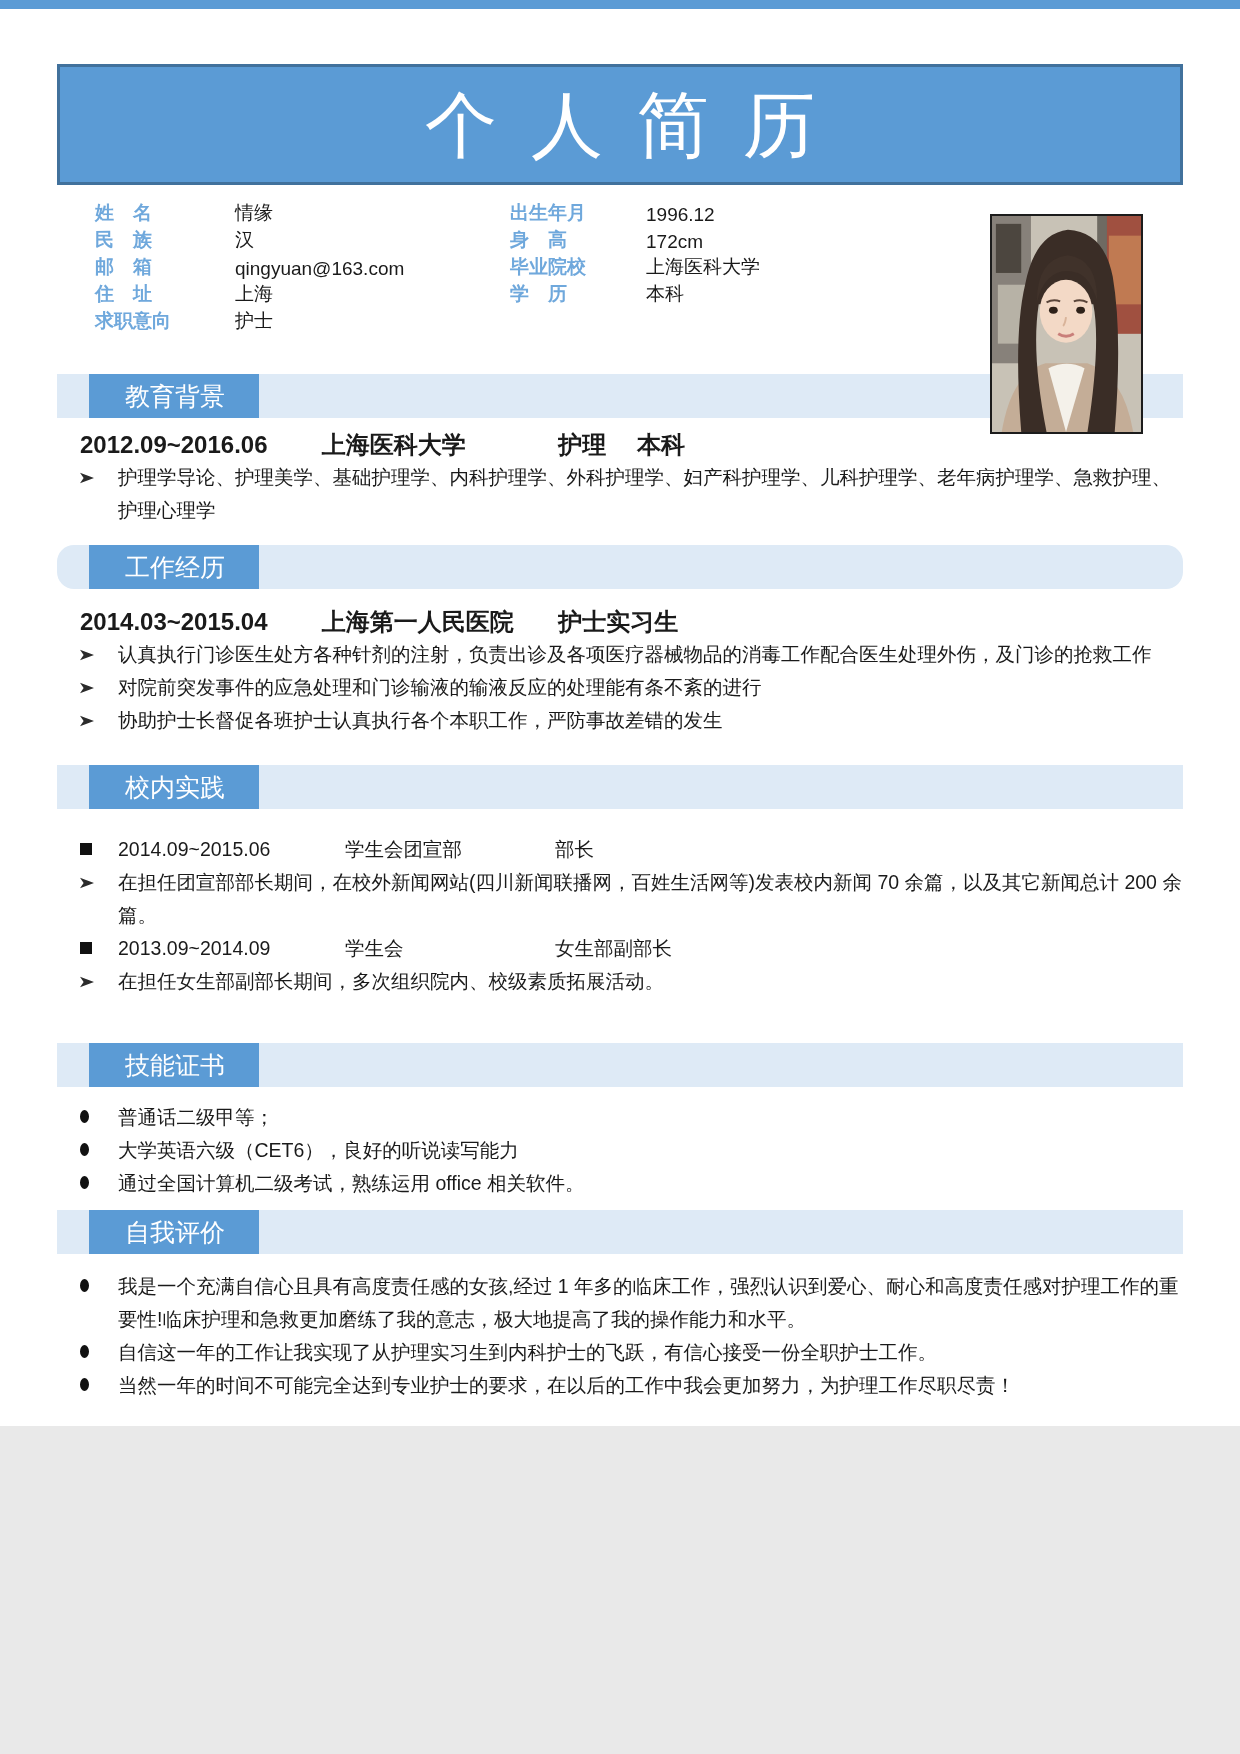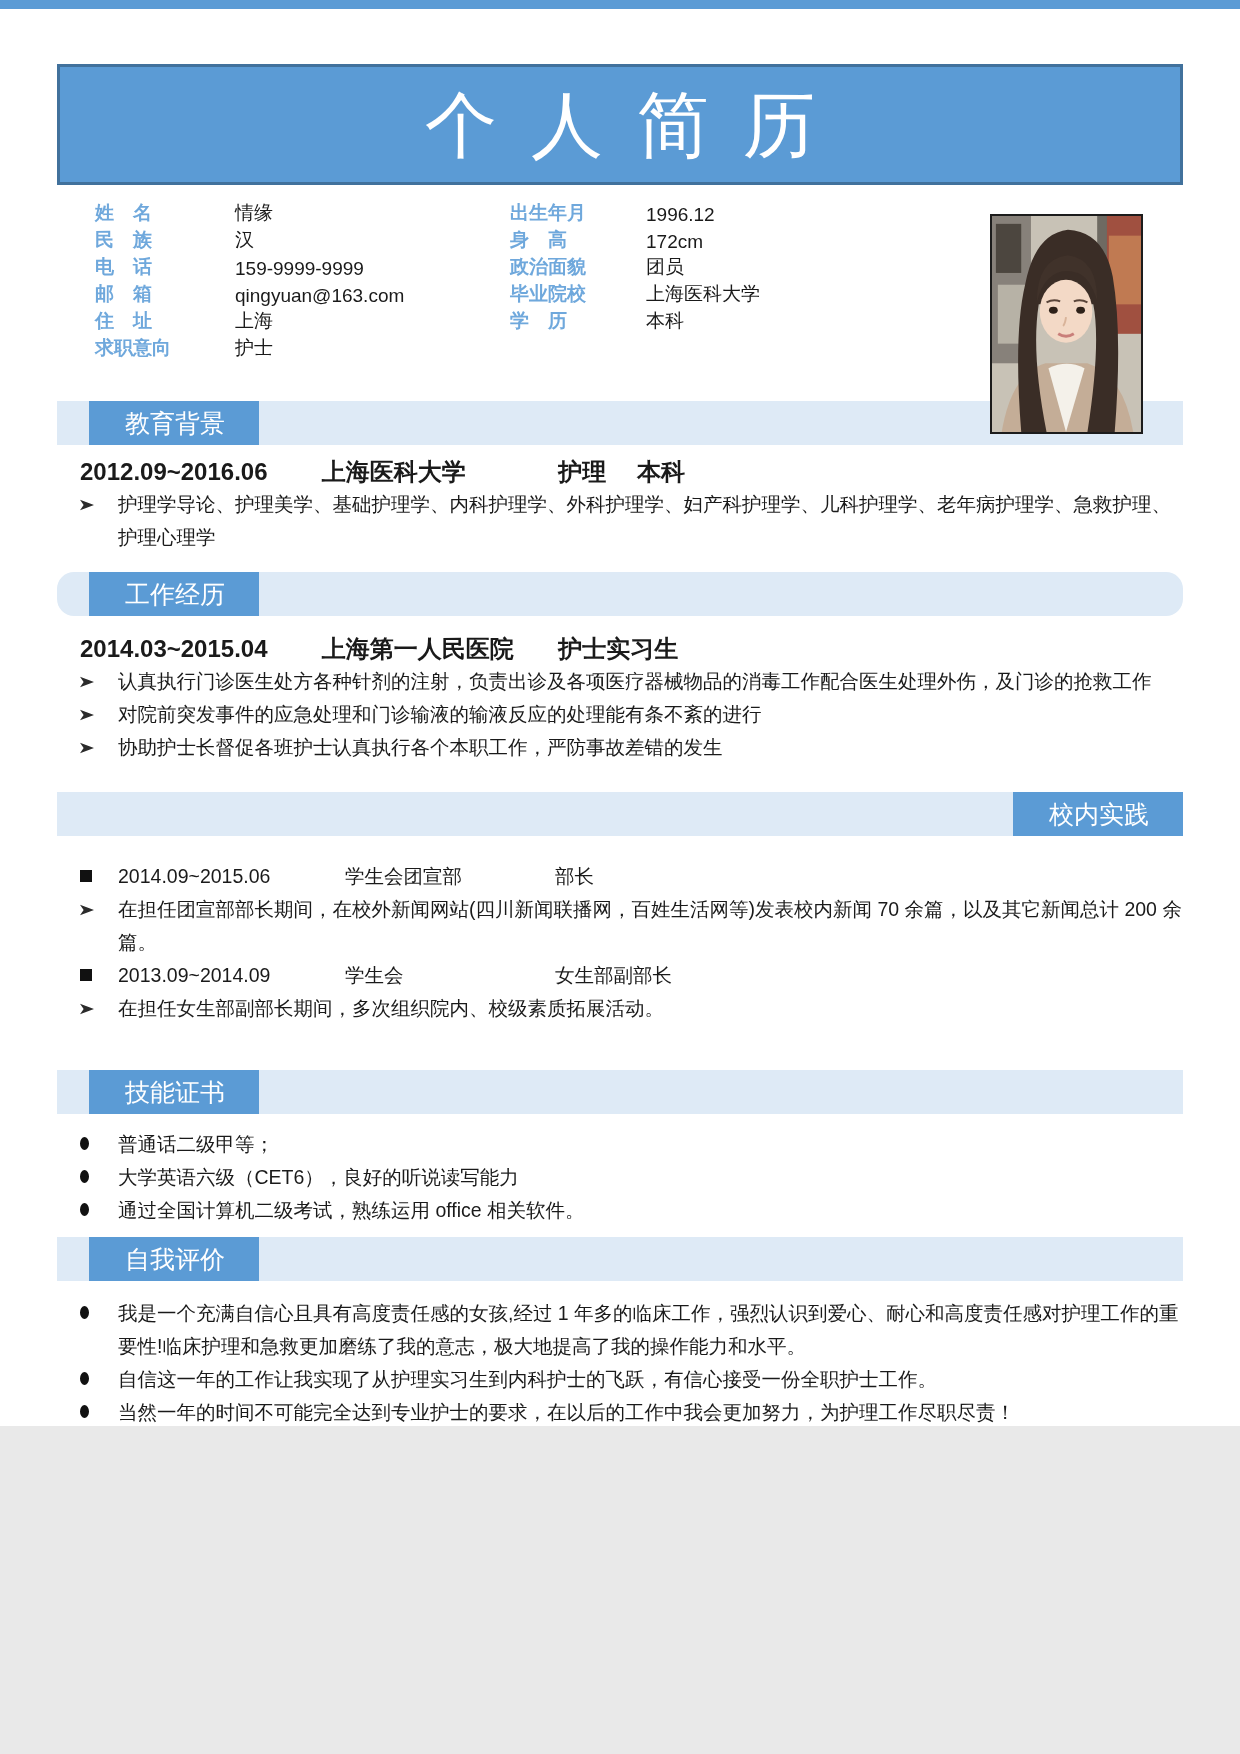--- a/index.html
+++ b/index.html
@@ -68,21 +68,21 @@
   .section-box {
     background:#5B9BD5;
     color:#ffffff;
     font-size:25px;
     width:170px;
     display:flex; align-items:center;
     padding-left:36px;
   }
   .mt-edu   { margin-top:40px; }
   .mt-work  { margin-top:18px;border-radius:17px; }
-  .mt-campus{ margin-top:28px;justify-content:flex-end; }
+  .mt-campus{ margin-top:28px; }
   .mt-skill { margin-top:45px; }
   .mt-self  { margin-top:10px; }
   
   .content { margin:0 57px; padding-left:23px; font-size:19.5px; }
   .c-edu   { margin-top:10px; }
   .c-work  { margin-top:16px; }
   .c-campus{ margin-top:24px; }
   .c-skill { margin-top:14px; }
   .c-self  { margin-top:16px; }
   .entry-line {
@@ -129,48 +129,40 @@
     <div class="info-col-left">
       <div class="info-row">
         <span class="info-label">姓　名</span>
         <span class="info-value">情缘</span>
       </div>
       <div class="info-row">
         <span class="info-label">民　族</span>
         <span class="info-value">汉</span>
       </div>
       <div class="info-row">
-        <span class="info-label">电　话</span>
-        <span class="info-value">159-9999-9999</span>
-      </div>
-      <div class="info-row">
         <span class="info-label">邮　箱</span>
         <span class="info-value">qingyuan@163.com</span>
       </div>
       <div class="info-row">
         <span class="info-label">住　址</span>
         <span class="info-value">上海</span>
       </div>
       <div class="info-row">
         <span class="info-label">求职意向</span>
         <span class="info-value">护士</span>
       </div>
     </div>
     <div class="info-col-right">
       <div class="info-row">
         <span class="info-label">出生年月</span>
         <span class="info-value">1996.12</span>
       </div>
       <div class="info-row">
         <span class="info-label">身　高</span>
         <span class="info-value">172cm</span>
-      </div>
-      <div class="info-row">
-        <span class="info-label">政治面貌</span>
-        <span class="info-value">团员</span>
       </div>
       <div class="info-row">
         <span class="info-label">毕业院校</span>
         <span class="info-value">上海医科大学</span>
       </div>
       <div class="info-row">
         <span class="info-label">学　历</span>
         <span class="info-value">本科</span>
       </div>
     </div>

